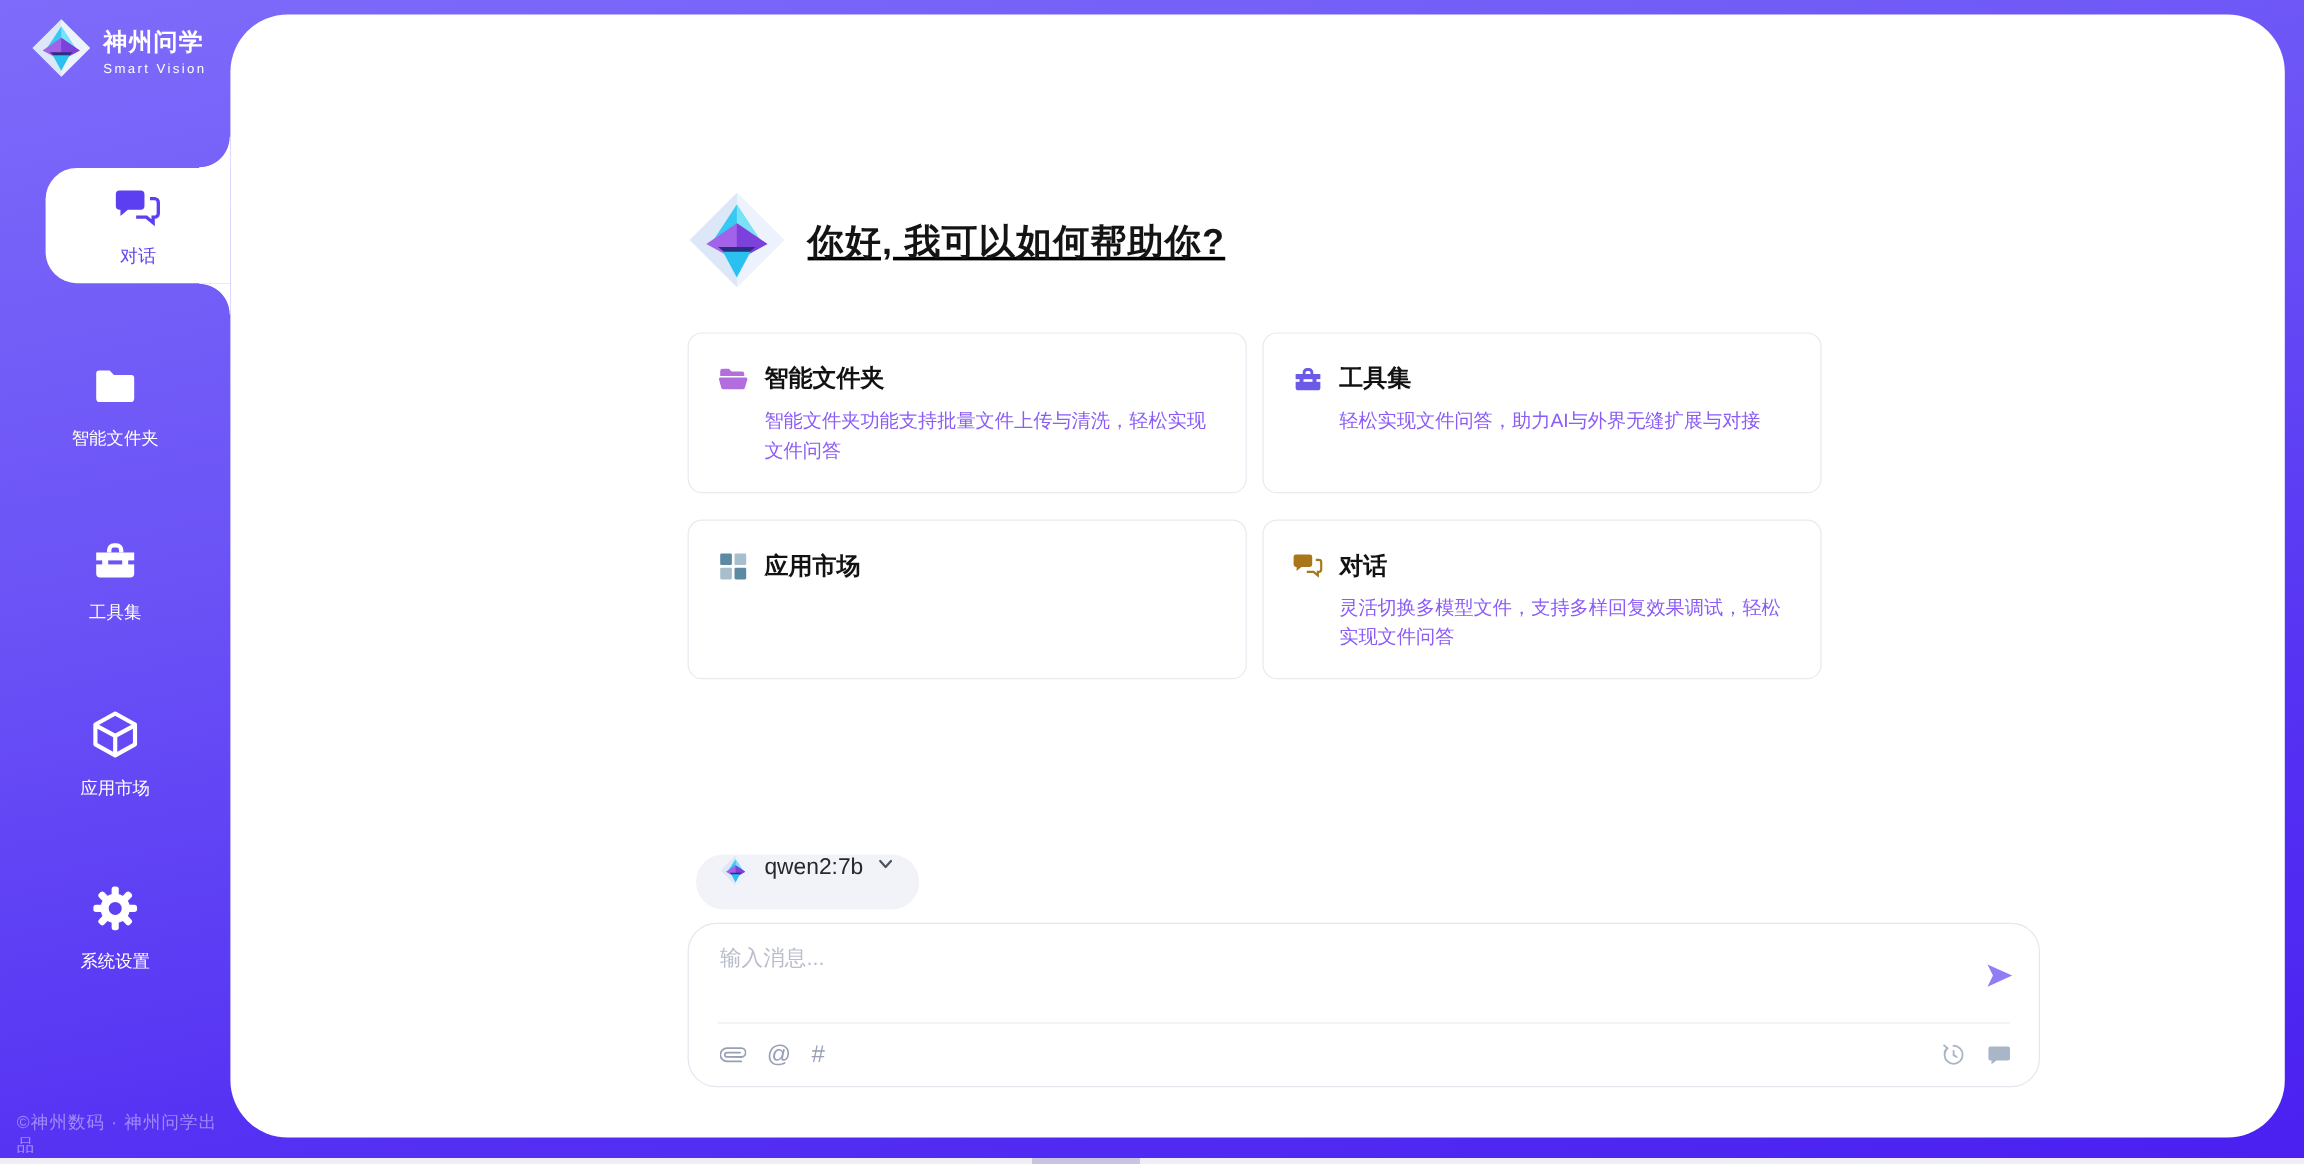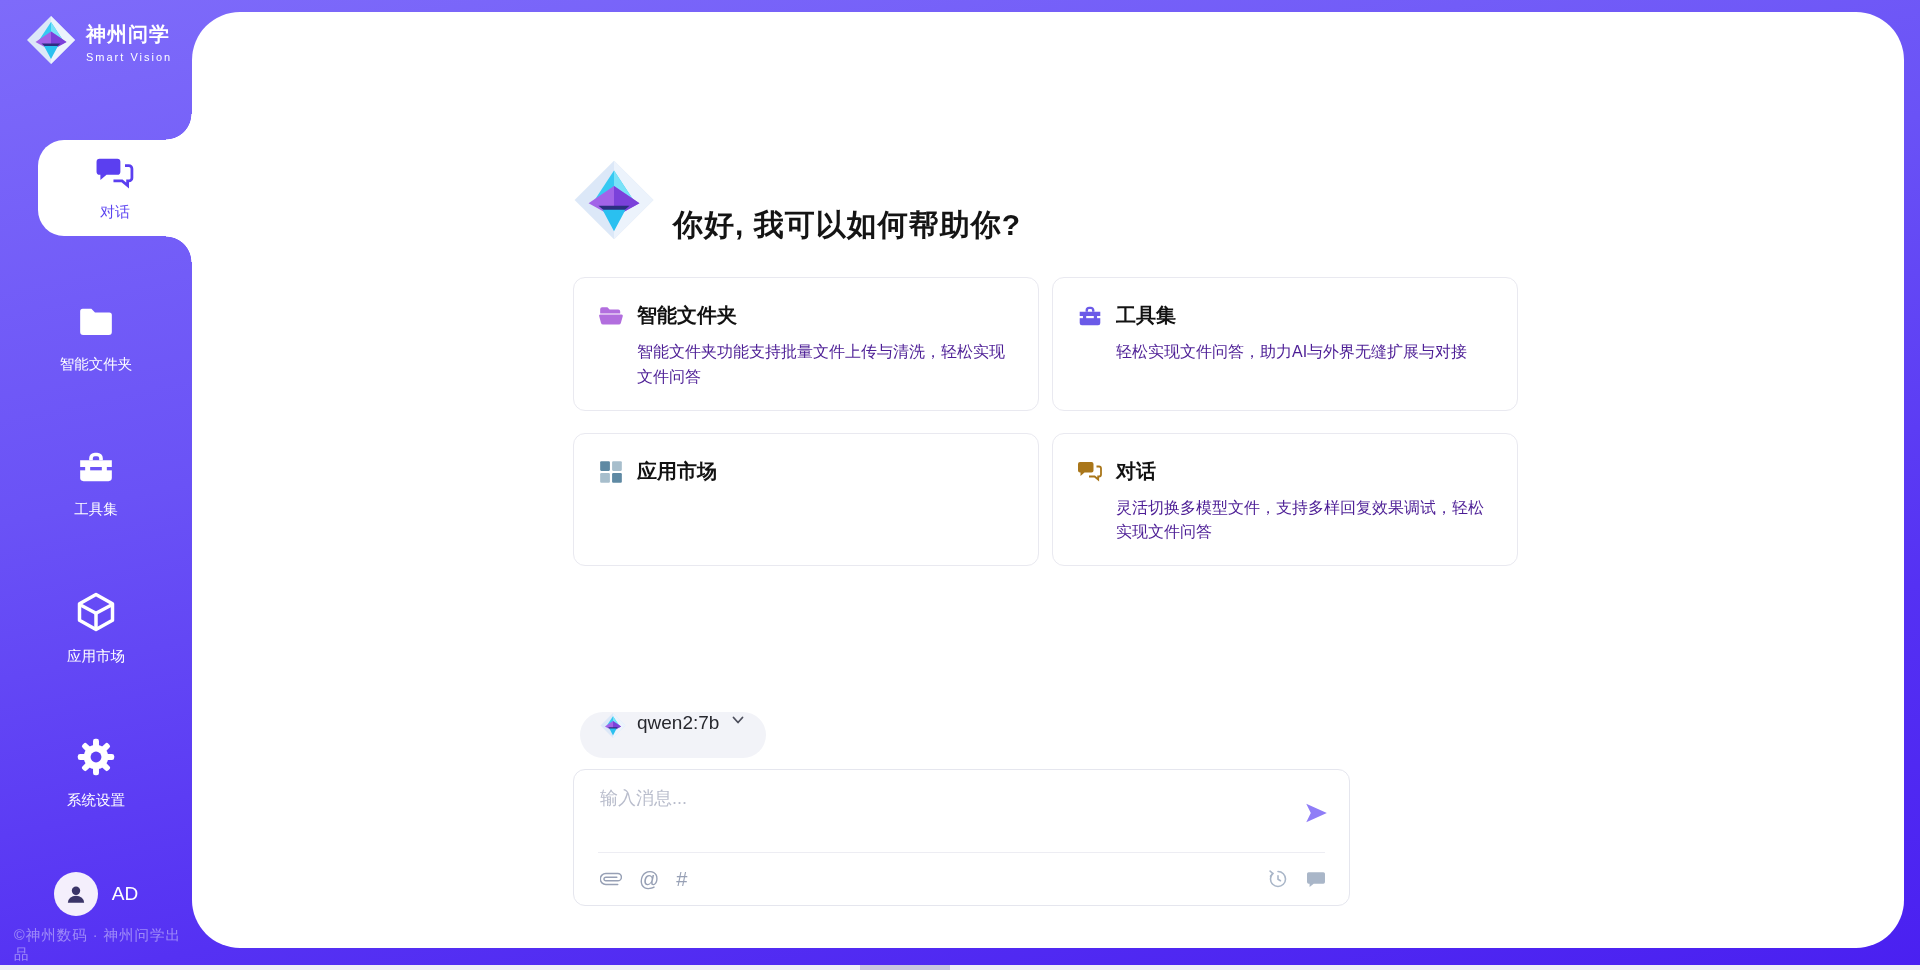--- a/index.html
+++ b/index.html
@@ -44,48 +44,48 @@
     position:absolute; left:0; top:870px; width:192px; height:48px;
     display:flex; align-items:center; justify-content:center; gap:14px; cursor:pointer;
   }
   .avatar { width:44px; height:44px; border-radius:50%; background:#f4effc;
     display:flex; align-items:center; justify-content:center; }
   .user-name { color:#fff; font-size:19px; }
   .side-footer { position:absolute; left:14px; top:926px; color:rgba(255,255,255,0.42);
     font-size:14.5px; letter-spacing:1px; }
 
   
-  .greeting { position:absolute; left:381px; top:146px; display:flex; align-items:flex-end; gap:18px; }
+  .greeting { position:absolute; left:381px; top:146px; display:flex; align-items:center; gap:18px;text-decoration:underline; }
   .greeting-title { font-size:30px; font-weight:bold; color:#141414; letter-spacing:1px; }
 
   
   .cards {
     position:absolute; left:381px; top:265px; width:945px;
     display:grid; grid-template-columns:1fr 1fr; column-gap:13px; row-gap:22px;
   }
   .card {
     min-height:126px; background:#fff; border:1px solid #e9e9f0; border-radius:12px;
     padding:24px 26px 20px 24px; display:flex; gap:13px; cursor:pointer;
   }
   .card-icon { flex:0 0 26px; padding-top:1px; }
   .card-title { font-size:20px; font-weight:bold; color:#121212; margin-bottom:11px; }
-  .card-desc { font-size:16px; color:#4c1d95; line-height:1.55; }
+  .card-desc { font-size:16px; color:#8b5cf6; line-height:1.55; }
 
   
   .model-pill {
     position:absolute; left:388px; top:700px; height:46px;
     display:inline-flex; align-items:flex-start; gap:11px; padding:0 20px;
     background:#f2f3f8; border-radius:23px; cursor:pointer;
   }
   .model-name { font-size:19px; color:#27282e; }
 
   
   .composer {
-    position:absolute; left:381px; top:757px; width:777px; height:137px;
-    background:#fff; border:1px solid #e5e6ee; border-radius:12px;
+    position:absolute; left:381px; top:757px; width:1127px; height:137px;
+    background:#fff; border:1px solid #e5e6ee; border-radius:24px;
   }
   .composer textarea {
     position:absolute; left:26px; top:16px; width:840px; height:56px;
     border:none; outline:none; resize:none; font-size:18px; color:#333;
     font-family:"Liberation Sans","DejaVu Sans",sans-serif; background:transparent;
   }
   .composer textarea::placeholder { color:#b9bdcc; }
   .send-btn { position:absolute; right:20px; top:30px; width:26px; height:26px; cursor:pointer; }
   .composer-divider { position:absolute; left:24px; right:24px; top:82px; border-top:1px solid #ededf3; }
   .tools-left { position:absolute; left:26px; top:98px; display:flex; align-items:center; gap:17px; }
@@ -330,28 +330,19 @@
           <rect x="10.3" y="1.6" width="3.4" height="5" rx="1.3" transform="rotate(180 12 12)"></rect>
           <rect x="10.3" y="1.6" width="3.4" height="5" rx="1.3" transform="rotate(225 12 12)"></rect>
           <rect x="10.3" y="1.6" width="3.4" height="5" rx="1.3" transform="rotate(270 12 12)"></rect>
           <rect x="10.3" y="1.6" width="3.4" height="5" rx="1.3" transform="rotate(315 12 12)"></rect>
         </g>
       </svg>
     </span>
     <span class="nav-label">系统设置</span>
   </div>
 
-  <div class="user-row">
-    <span class="avatar">
-      <svg viewBox="0 0 24 24" width="28" height="28" fill="#3a3468">
-        <circle cx="12" cy="9.2" r="3.6"></circle>
-        <path d="M5 19.5 a7 6 0 0 1 14 0 z"></path>
-      </svg>
-    </span>
-    <span class="user-name">AD</span>
-  </div>
 
   <div class="side-footer">©神州数码 · 神州问学出品</div>
 </div>
 
 <div class="bottom-strip">
   <div class="bottom-thumb"></div>
 </div>
 
 </body></html>

